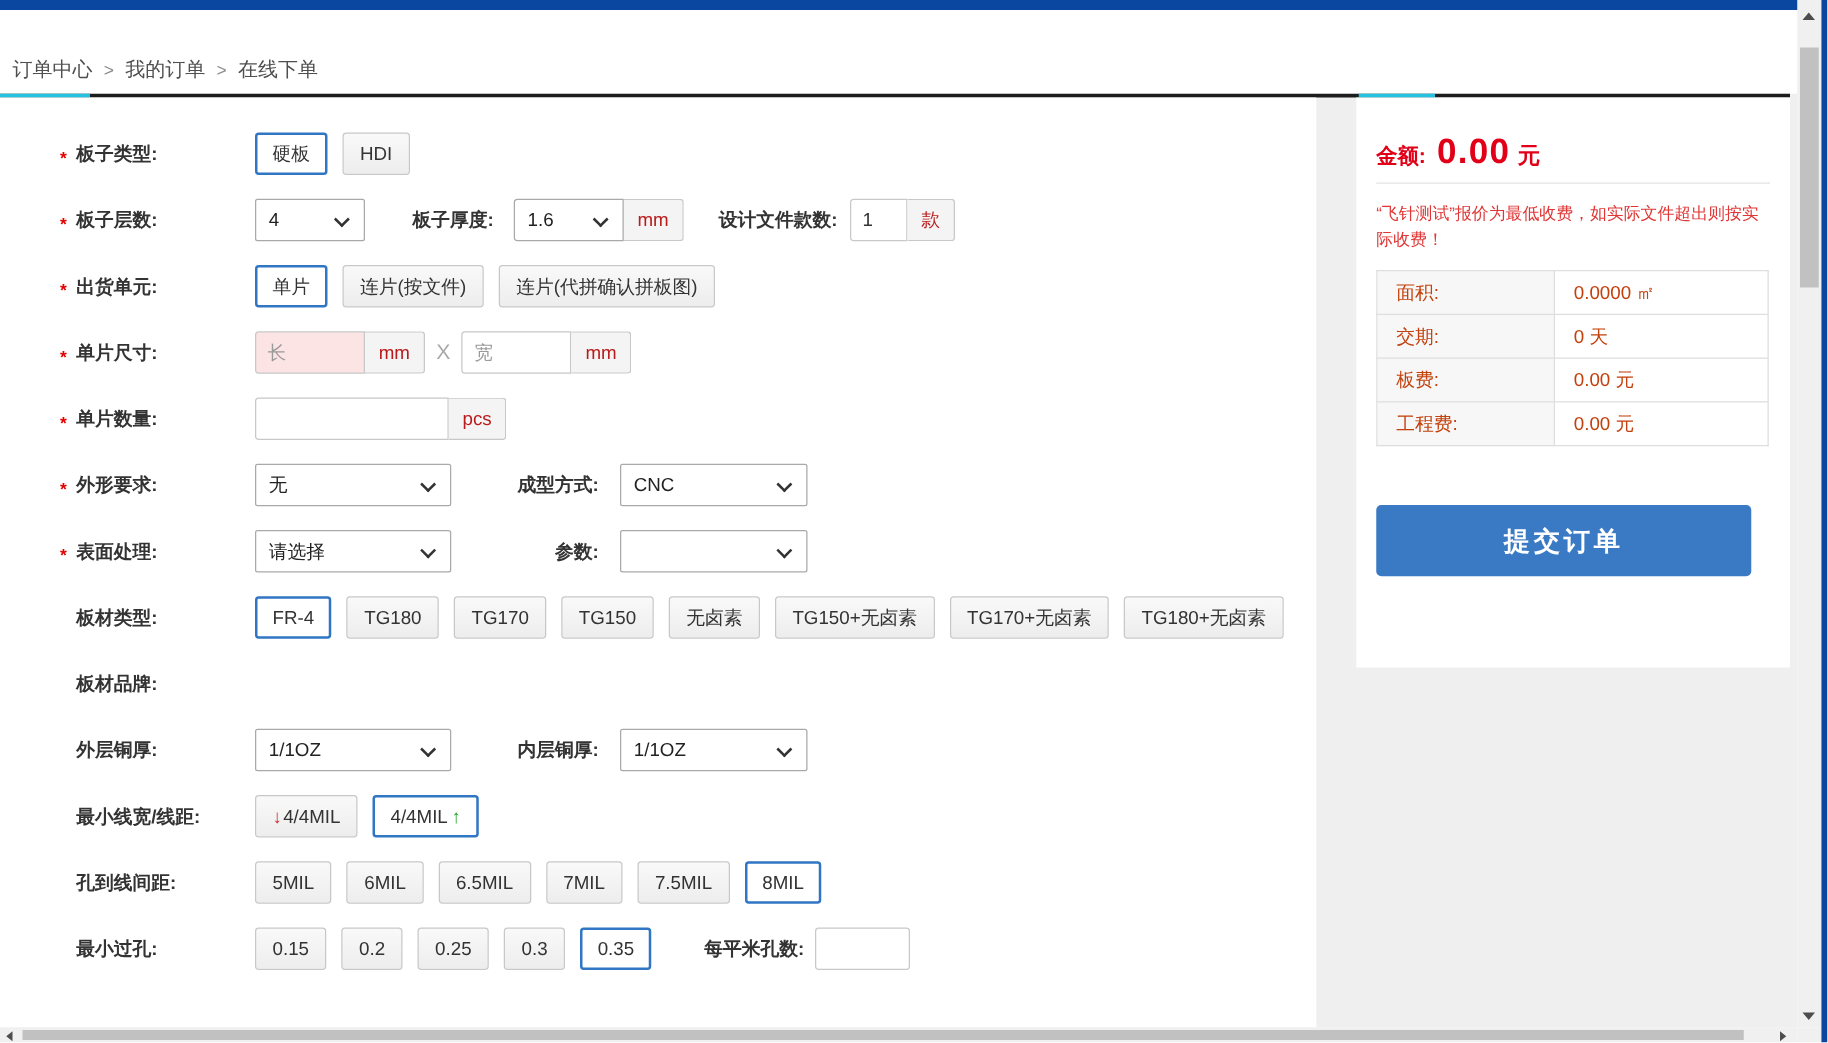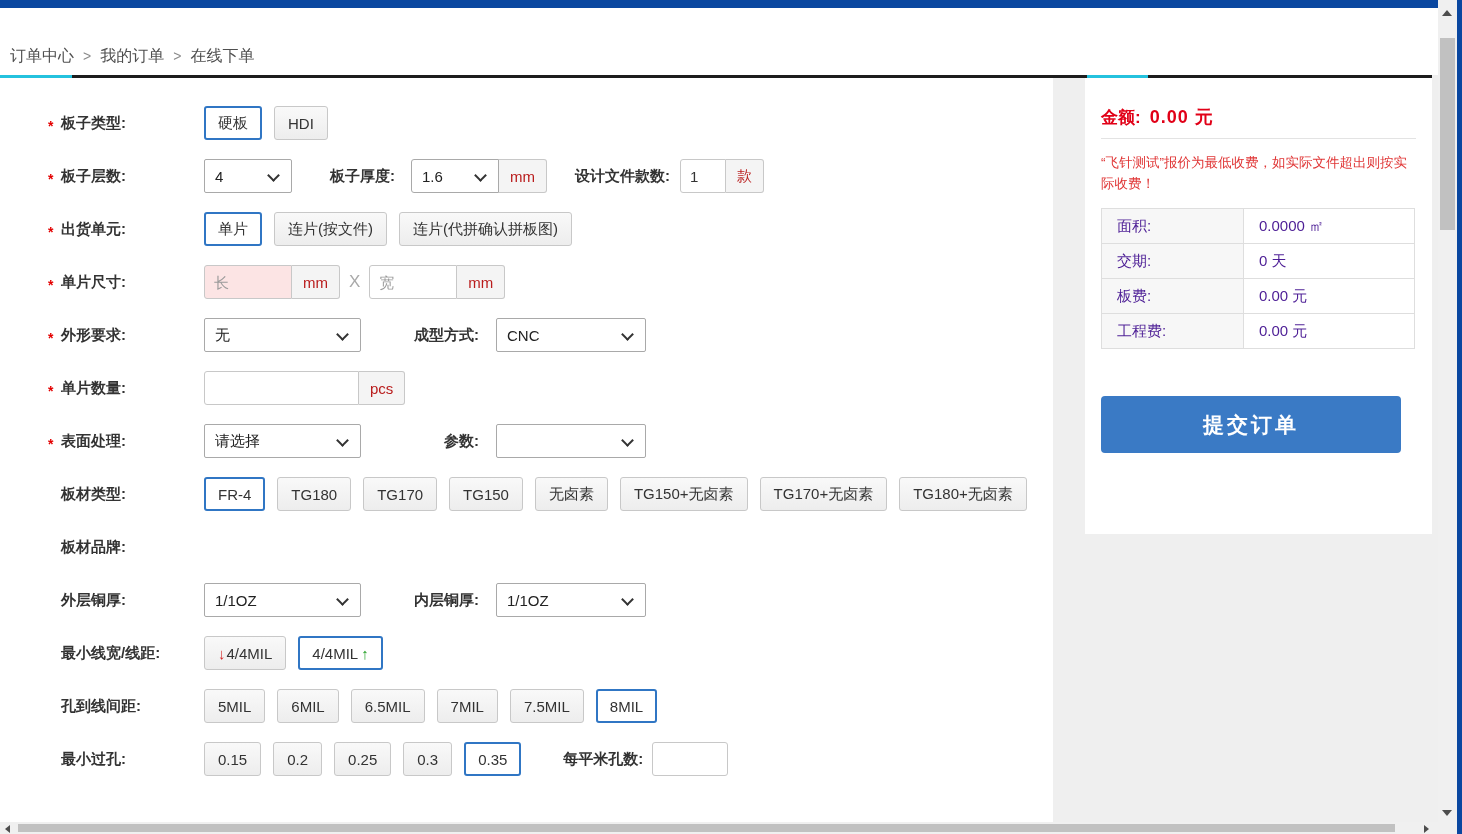--- a/index.html
+++ b/index.html
@@ -67,26 +67,26 @@
     height:34px; border:1px solid #c8c8c8; border-left:none; border-radius:0 3px 3px 0;
     background:#f4f4f4; display:inline-flex; align-items:center; padding:0 11px; font-size:15px; color:#b91c1c;
   }
   .w-len { width:88px; } .w-qty { width:155px; } .w-files { width:46px; } .w-holes { width:76px; border-radius:3px; }
   .xsep { color:#a9a9a9; font-size:17px; margin:0 9px; }
 
   
   .summary { position:absolute; top:70px; left:1085px; width:347px; height:456px; background:#fff; padding:0 16px; }
   .amount { margin-top:27px; color:#e10017; white-space:nowrap; }
   .amount .a-label { font-size:17px; font-weight:bold; }
-  .amount .a-value { font-size:18px; font-weight:bold; margin-left:9px; letter-spacing:1px; }
+  .amount .a-value { font-size:28px; font-weight:bold; margin-left:9px; letter-spacing:1px; }
   .amount .a-unit  { font-size:18px; font-weight:bold; margin-left:6px; }
   .a-divider { margin-top:9px; border-top:1px solid #e3e3e3; }
   .notice { margin-top:13px; color:#e03636; font-size:13.5px; line-height:21px; }
   .stable { margin-top:14px; width:314px; border-collapse:collapse; font-size:15px; }
-  .stable td { border:1px solid #dedede; height:35px; padding-left:15px; color:#4c1d95; }
+  .stable td { border:1px solid #dedede; height:35px; padding-left:15px; color:#c2410c; }
   .stable td.k { background:#f7f7f7; width:142px; }
   .submit-btn {
     display:block; margin-top:47px; width:300px; height:57px; background:#3a7ac5; color:#fff;
     border:none; border-radius:4px; font-size:21px; font-weight:bold; letter-spacing:3px;
     cursor:pointer; font-family:inherit;
   }
 
   
   .vscroll { position:absolute; top:0; right:5px; width:19px; height:822px; background:#f0f0f0; z-index:50; }
   .vthumb { position:absolute; top:38px; left:2px; width:15px; height:192px; background:#c1c1c1; }
@@ -163,36 +163,36 @@
         <span class="igaddon">mm</span>
       </div>
       <span class="xsep">X</span>
       <div class="igroup">
         <input class="iginput w-len" placeholder="宽" style="">
         <span class="igaddon">mm</span>
       </div>
     </div>
 
     <div class="frow">
+      <div class="flabel"><span class="star">*</span><span>单片数量:</span></div>
+      <div class="igroup">
+        <input class="iginput w-qty" value="" style="">
+        <span class="igaddon">pcs</span>
+      </div>
+    </div>
+
+    <div class="frow">
       <div class="flabel"><span class="star">*</span><span>外形要求:</span></div>
       <div class="sel sel-md">
           <span>无</span>
         </div>
       <span class="plabel pl-right">成型方式:</span>
       <div class="sel sel-lg">
           <span>CNC</span>
         </div>
-    </div>
-
-    <div class="frow">
-      <div class="flabel"><span class="star">*</span><span>单片数量:</span></div>
-      <div class="igroup">
-        <input class="iginput w-qty" value="" style="">
-        <span class="igaddon">pcs</span>
-      </div>
     </div>
 
     <div class="frow">
       <div class="flabel"><span class="star">*</span><span>表面处理:</span></div>
       <div class="sel sel-md">
           <span>请选择</span>
         </div>
       <span class="plabel pl-right">参数:</span>
       <div class="sel sel-lg">
           <span></span>

